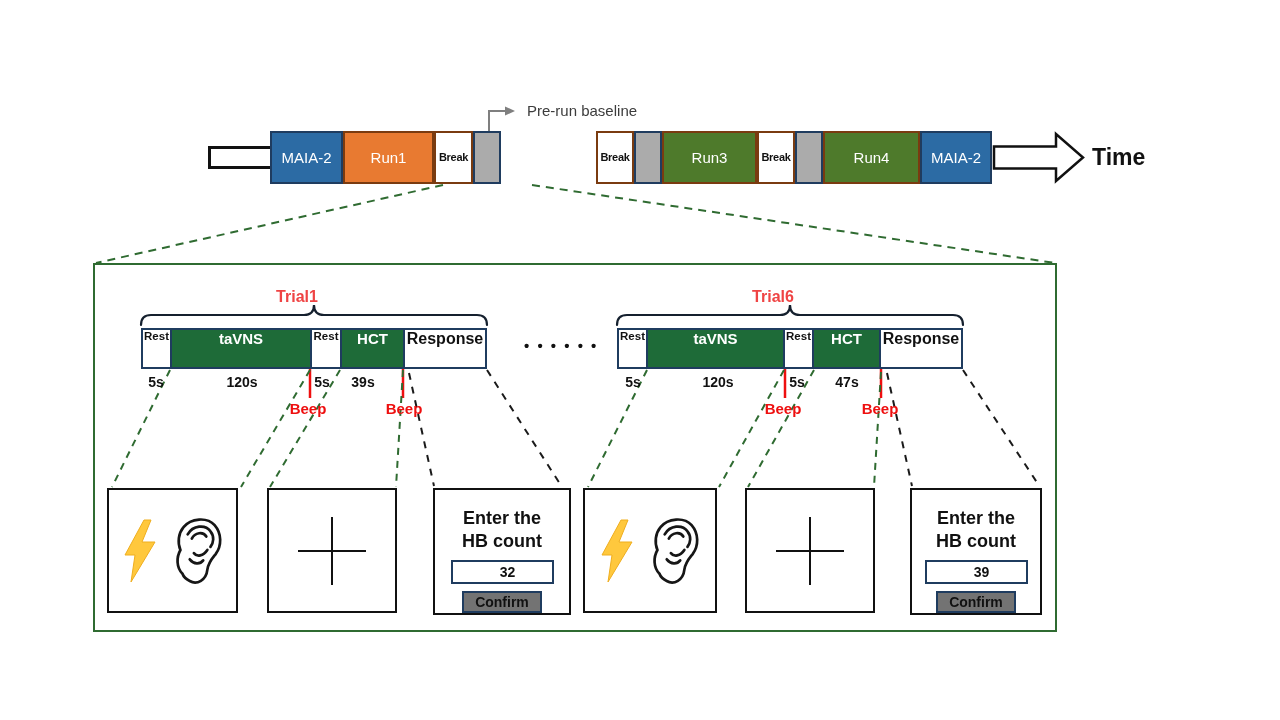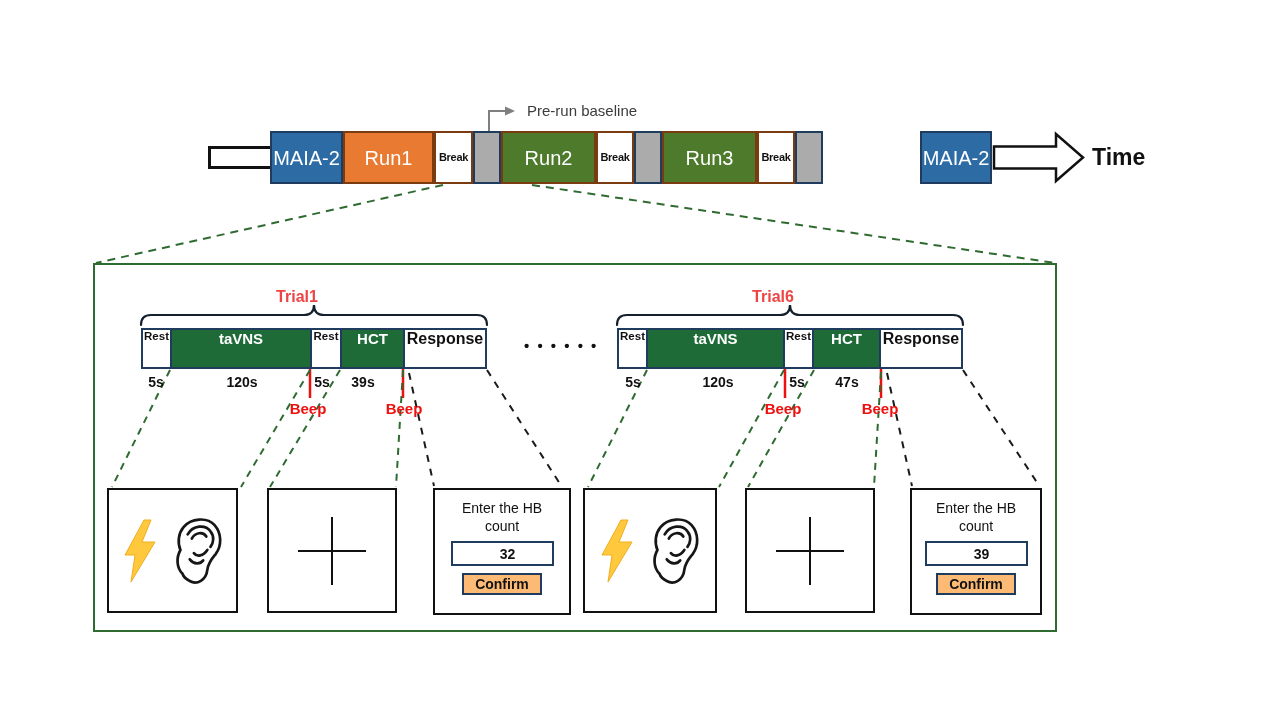--- a/index.html
+++ b/index.html
@@ -5,21 +5,21 @@
   html,body{margin:0;padding:0;background:#fff;}
   .page{position:relative;width:1280px;height:720px;background:#ffffff;
         font-family:"Liberation Sans",sans-serif;overflow:hidden;}
   .overlay{position:absolute;left:0;top:0;width:1280px;height:720px;z-index:1;pointer-events:none;}
 
   
   .tl-tail{position:absolute;left:208px;top:146px;width:60px;height:17px;
            background:#fff;border:3px solid #111;z-index:2;}
   .tl-box{position:absolute;top:131px;height:53px;box-sizing:border-box;z-index:3;
           display:flex;align-items:center;justify-content:center;}
-  .tl-box span{font-size:20px;line-height:1;}
+  .tl-box span{font-size:15px;line-height:1;}
   .maia{background:#2C6BA4;border:2px solid #1F3C5F;color:#fff;}
   .runO{background:#E87A31;border:2px solid #7A3B10;color:#fff;}
   .runG{background:#4E7A2B;border:2px solid #7A3B10;color:#fff;}
   .brk{background:#fff;border:2px solid #7A3B10;color:#111;}
   .brk span{font-size:11px;font-weight:bold;letter-spacing:-0.3px;}
   .gray{background:#ABABAB;border:2px solid #1F3C5F;}
   .annot{position:absolute;left:527px;top:102px;font-size:15px;color:#3c3c3c;z-index:3;}
   .time-label{position:absolute;left:1092px;top:144px;font-size:23px;font-weight:bold;color:#111;z-index:3;}
 
   
@@ -47,27 +47,27 @@
 
   
   .screen{position:absolute;top:488px;height:125px;box-sizing:border-box;
           background:#fff;border:2px solid #111;z-index:3;}
   .stim{display:flex;align-items:center;justify-content:center;gap:8px;}
   .cross-h{position:absolute;left:50%;top:50%;width:68px;height:2px;background:#111;
            transform:translate(-50%,-50%);}
   .cross-v{position:absolute;left:50%;top:50%;width:2px;height:68px;background:#111;
            transform:translate(-50%,-50%);}
   .resp-screen{height:127px;display:flex;flex-direction:column;align-items:center;padding-top:9px;}
-  .hb-prompt{width:104px;text-align:center;font-size:14px;font-weight:normal;color:#111;line-height:1.3;}
+  .hb-prompt{width:104px;text-align:center;font-size:18px;font-weight:bold;color:#111;line-height:1.3;margin-top:8px;}
   .hb-input{margin-top:6px;width:88px;height:21px;box-sizing:content-box;border:2.5px solid #1F3C5F;
             display:flex;align-items:center;justify-content:center;
             font-size:14px;font-weight:bold;color:#111;background:#fff;padding-left:11px;}
   .confirm-btn{margin-top:7px;width:76px;height:18px;border:2px solid #1F3C5F;
                display:flex;align-items:center;justify-content:center;
-               font-size:14px;font-weight:bold;color:#111;background:#fdba74;cursor:pointer;}
+               font-size:14px;font-weight:bold;color:#111;background:#737373;cursor:pointer;}
 </style>
 </head>
 <body>
 
 <div class="page">
 
   <svg class="overlay" viewBox="0 0 1280 720">
 
     <g stroke="#7f7f7f" stroke-width="2" fill="none">
       <polyline points="489,135 489,111 505,111"></polyline>
@@ -116,34 +116,34 @@
   <div class="tl-box maia" style="left:270px;width:73px;">
       <span>MAIA-2</span>
     </div>
   <div class="tl-box runO" style="left:343px;width:91px;">
       <span>Run1</span>
     </div>
   <div class="tl-box brk" style="left:434px;width:39px;">
       <span>Break</span>
     </div>
   <div class="tl-box gray" style="left:473px;width:28px;"></div>
-  <div class="tl-box runG" style="left:501px;width:95px;">
-      <span>Run2</span>
-    </div>
   <div class="tl-box brk" style="left:596px;width:38px;">
       <span>Break</span>
     </div>
   <div class="tl-box gray" style="left:634px;width:28px;"></div>
   <div class="tl-box runG" style="left:662px;width:95px;">
       <span>Run3</span>
     </div>
   <div class="tl-box brk" style="left:757px;width:38px;">
       <span>Break</span>
     </div>
   <div class="tl-box gray" style="left:795px;width:28px;"></div>
+  <div class="tl-box runG" style="left:823px;width:97px;">
+      <span>Run4</span>
+    </div>
   <div class="tl-box maia" style="left:920px;width:72px;">
       <span>MAIA-2</span>
     </div>
 
   <div class="annot">Pre-run baseline</div>
   <div class="time-label">Time</div>
 
   <div class="panel"></div>
 
   <div class="trial-title" style="left:297px;">Trial1</div>

